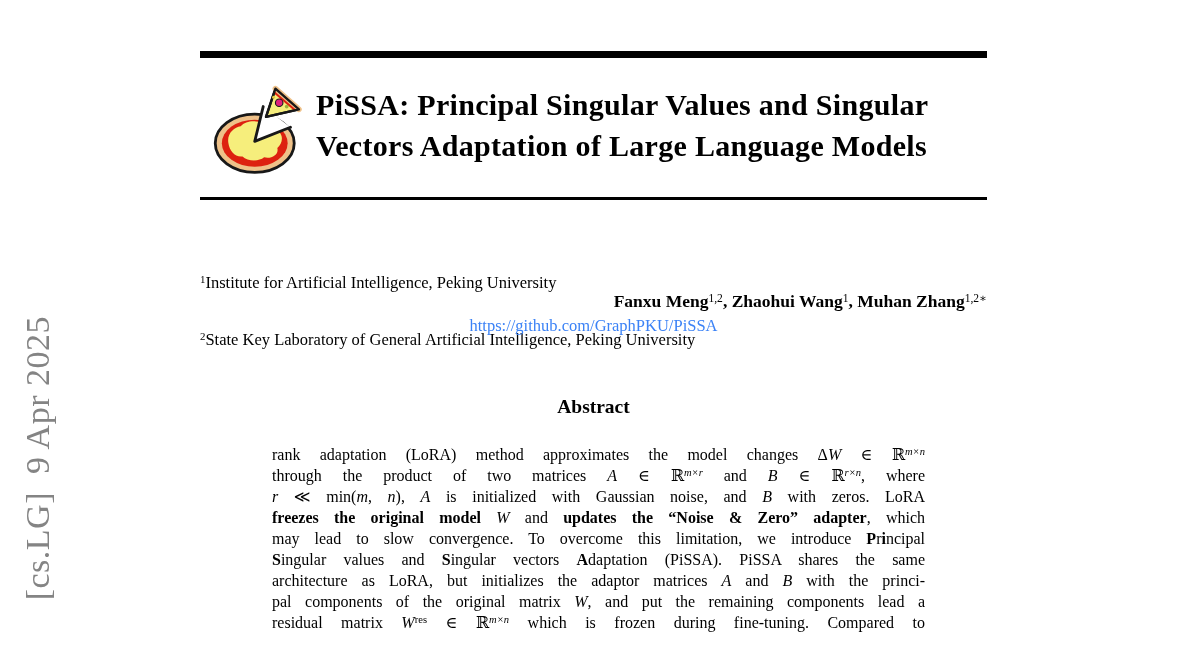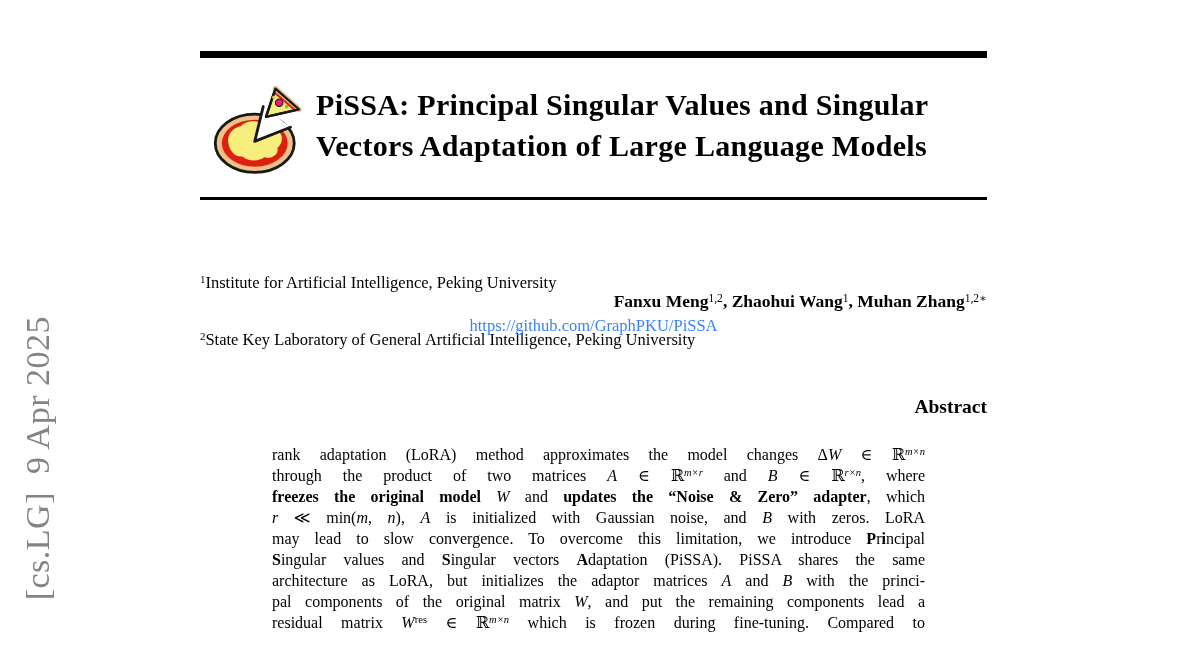--- a/index.html
+++ b/index.html
@@ -15,21 +15,21 @@
   .title{position:absolute;left:316px;top:84px;width:680px;
          font-size:30px;font-weight:bold;line-height:41px;letter-spacing:0.3px;}
   .authors{position:absolute;left:200px;top:248px;width:787px;text-align:right;
            font-size:17.5px;line-height:22px;margin-top:42px;}
   .affil{position:absolute;left:200px;width:787px;text-align:left;
          font-size:16.5px;line-height:21px;}
   .affil-1{top:272px;}
   .affil-2{top:293px;margin-top:36px;}
   .repo-link{position:absolute;left:200px;top:315px;width:787px;text-align:center;
              font-size:16.5px;line-height:21px;color:#3b82f6;text-decoration:none;display:block;}
-  .abs-head{position:absolute;left:200px;top:396px;width:787px;text-align:right;
+  .abs-head{position:absolute;left:200px;top:396px;width:787px;text-align:center;
             font-size:19.5px;font-weight:bold;}
   .abstract{position:absolute;left:272px;top:444px;width:653px;
             font-size:16px;line-height:21px;}
   .abs-line{text-align:justify;text-align-last:justify;white-space:normal;}
   .b{font-weight:bold;}
   .i{font-style:italic;}
   .sup{font-size:0.66em;position:relative;top:-0.45em;line-height:0;}
   .arxiv-stamp{
     position:absolute;left:19px;top:316px;
     writing-mode:vertical-rl;transform:rotate(180deg);
@@ -76,22 +76,22 @@
 
   <div class="affil affil-2"><span class="sup">2</span><span>State Key Laboratory of General Artificial Intelligence, Peking University</span></div>
 
   <a class="repo-link" href="#">https://github.com/GraphPKU/PiSSA</a>
 
   <div class="abs-head">Abstract</div>
 
   <div class="abstract">
       <div class="abs-line"><span>rank adaptation (LoRA) method approximates the model changes Δ</span><span class="i">W</span><span> ∈ ℝ</span><span class="i sup">m×n</span></div>
       <div class="abs-line"><span>through the product of two matrices </span><span class="i">A</span><span> ∈ ℝ</span><span class="i sup">m×r</span><span> and </span><span class="i">B</span><span> ∈ ℝ</span><span class="i sup">r×n</span><span>, where</span></div>
+      <div class="abs-line"><span class="i">r</span><span> ≪ min(</span><span class="i">m</span><span>, </span><span class="i">n</span><span>), </span><span class="i">A</span><span> is initialized with Gaussian noise, and </span><span class="i">B</span><span> with zeros. LoRA</span></div>
       <div class="abs-line"><span class="b">freezes the original model </span><span class="i">W</span><span> and </span><span class="b">updates the “Noise &amp; Zero” adapter</span><span>, which</span></div>
-      <div class="abs-line"><span class="i">r</span><span> ≪ min(</span><span class="i">m</span><span>, </span><span class="i">n</span><span>), </span><span class="i">A</span><span> is initialized with Gaussian noise, and </span><span class="i">B</span><span> with zeros. LoRA</span></div>
       <div class="abs-line"><span>may lead to slow convergence. To overcome this limitation, we introduce </span><span class="b">P</span><span>r</span><span class="b">i</span><span>ncipal</span></div>
       <div class="abs-line"><span class="b">S</span><span>ingular values and </span><span class="b">S</span><span>ingular vectors </span><span class="b">A</span><span>daptation (PiSSA). PiSSA shares the same</span></div>
       <div class="abs-line"><span>architecture as LoRA, but initializes the adaptor matrices </span><span class="i">A</span><span> and </span><span class="i">B</span><span> with the princi-</span></div>
       <div class="abs-line"><span>pal components of the original matrix </span><span class="i">W</span><span>, and put the remaining components lead a</span></div>
       <div class="abs-line"><span>residual matrix </span><span class="i">W</span><span class="sup">res</span><span> ∈ ℝ</span><span class="i sup">m×n</span><span> which is frozen during fine-tuning. Compared to</span></div>
     </div>
 
 </div>
 
 </body></html>

